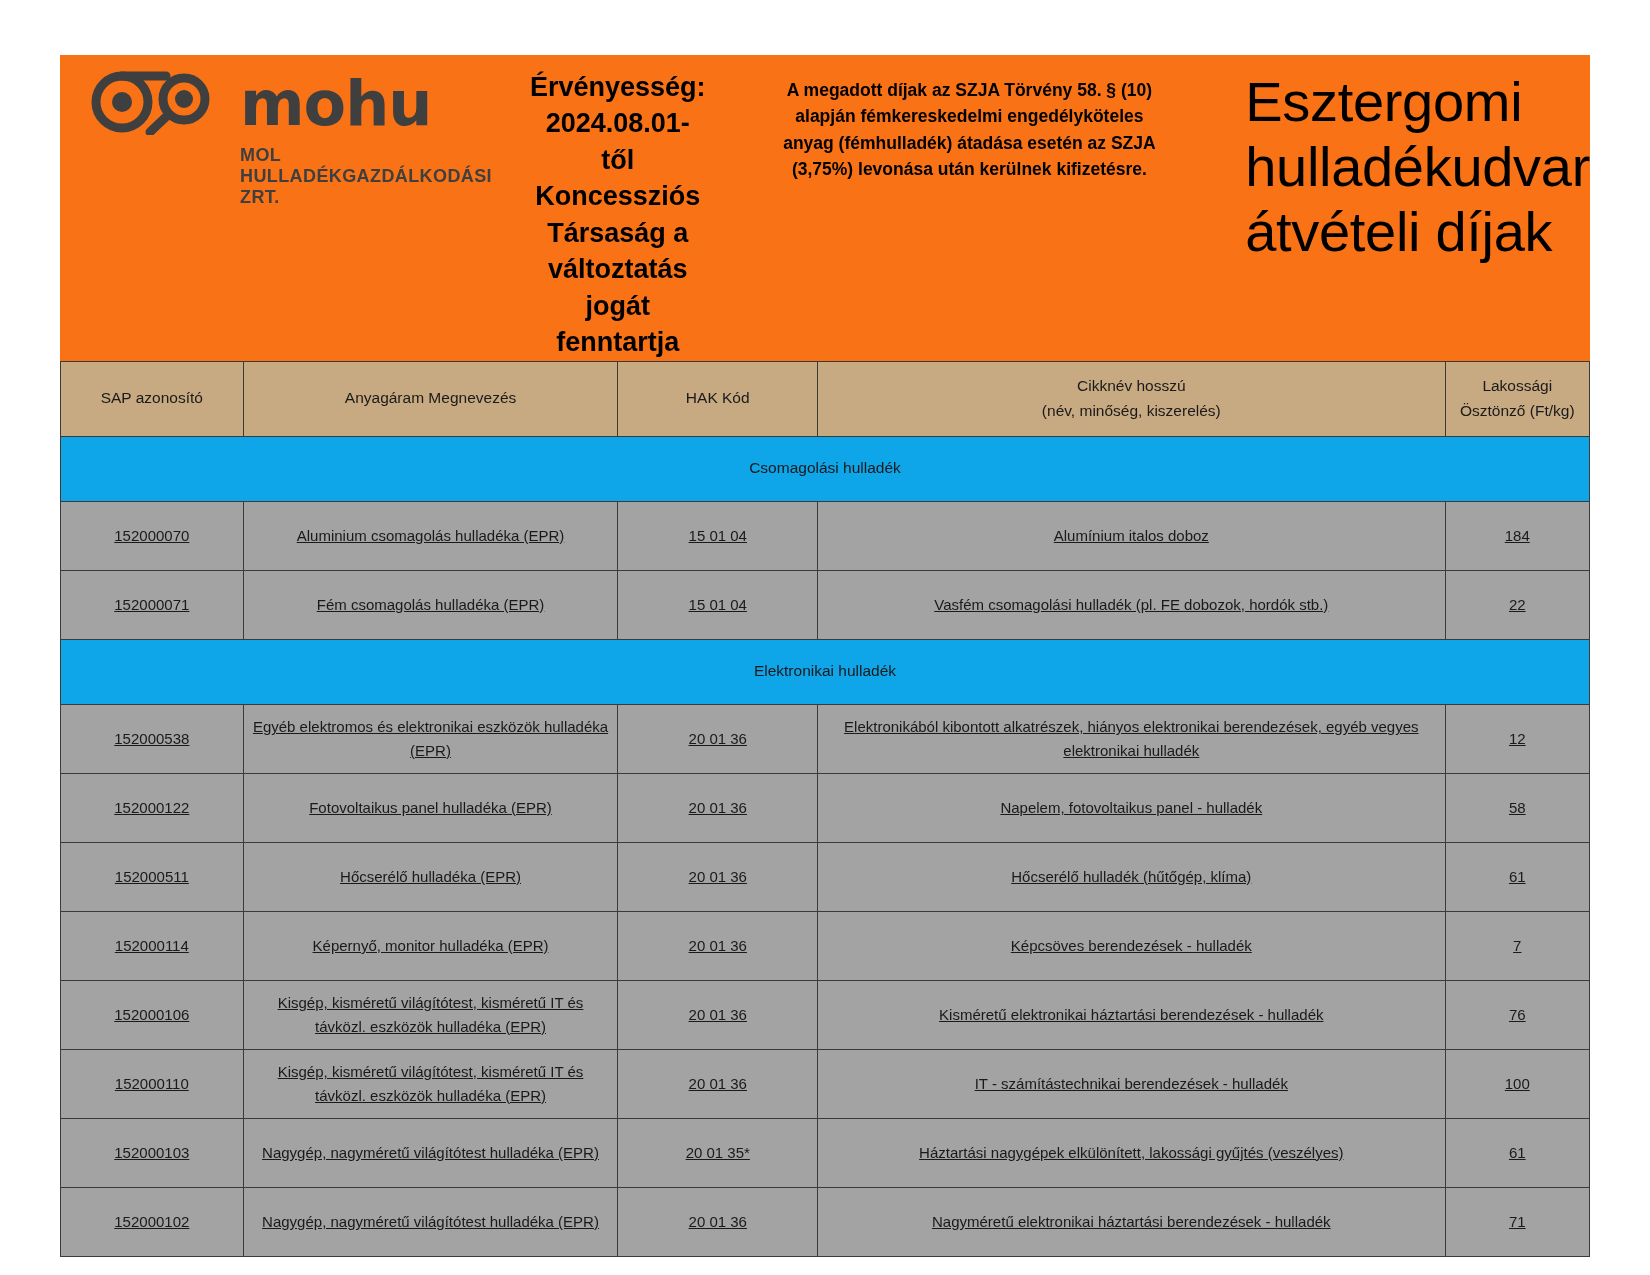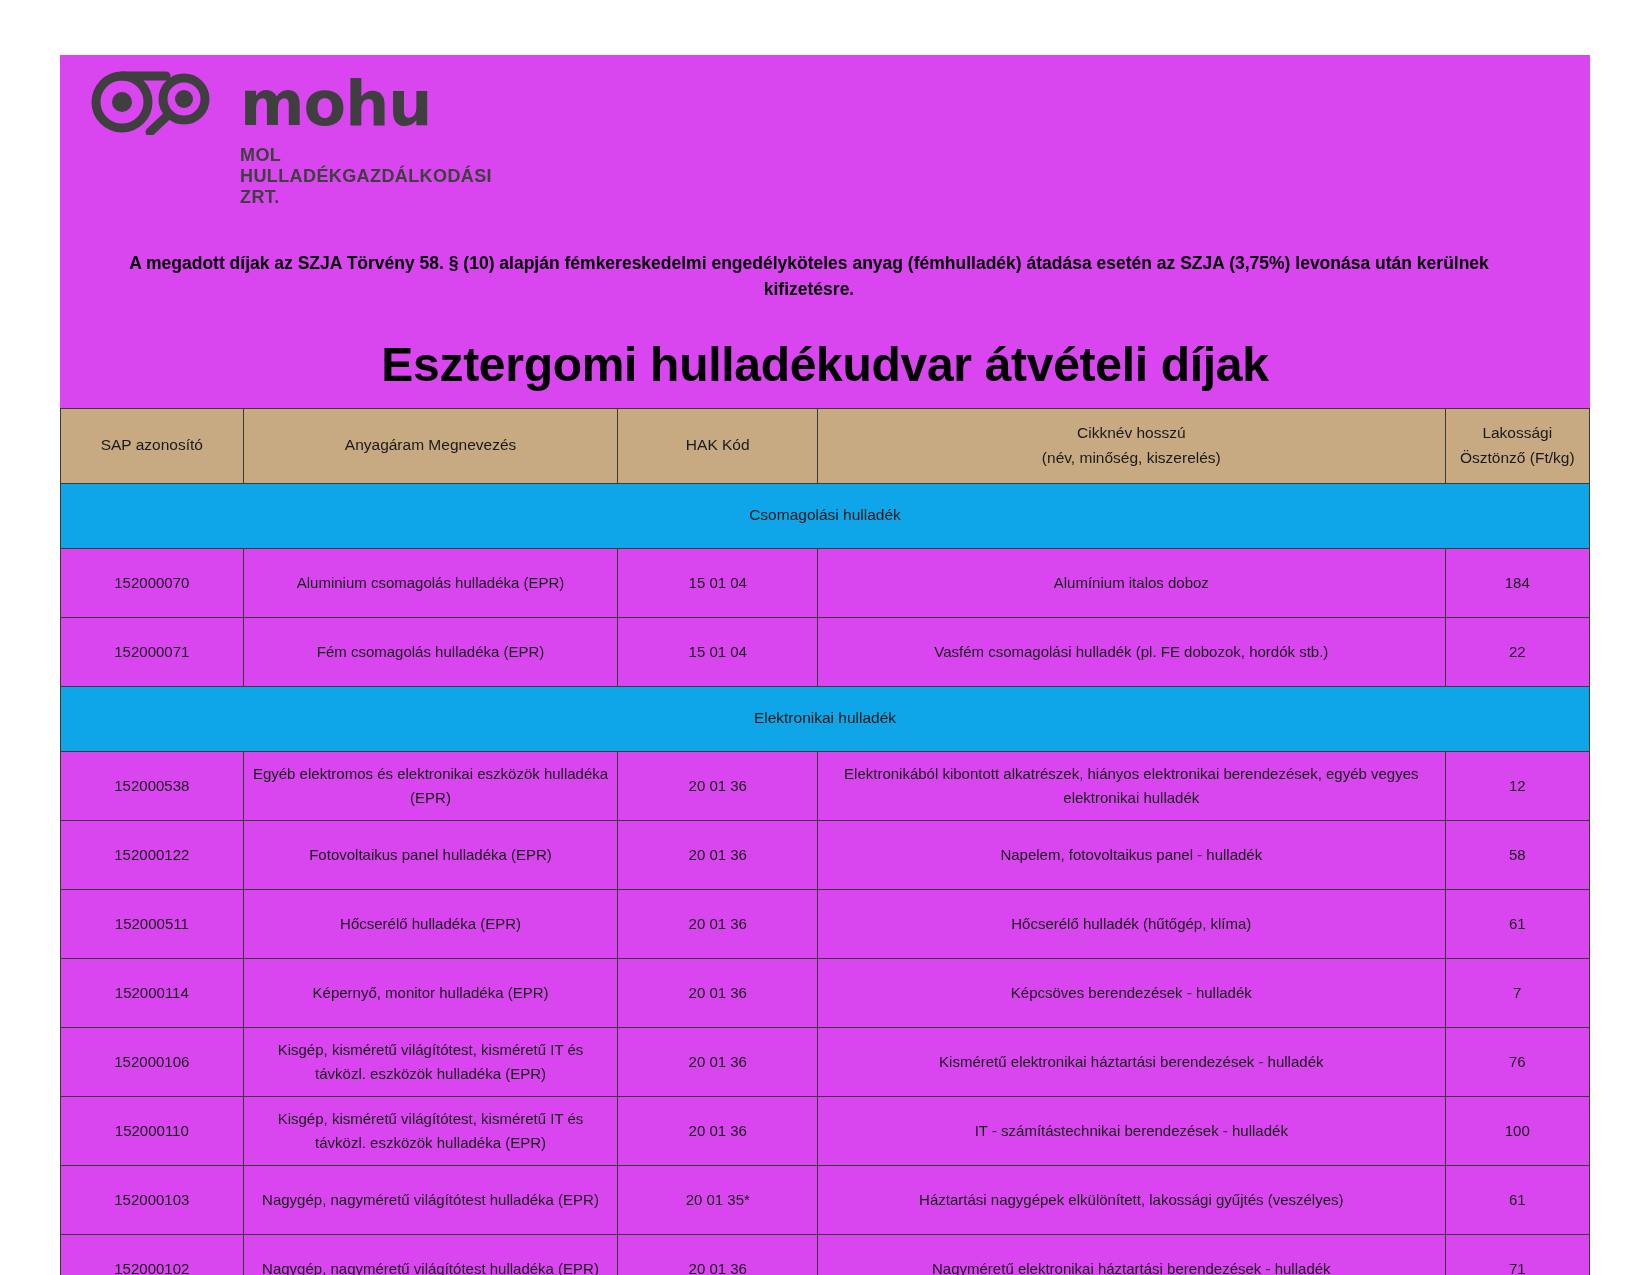--- a/index.html
+++ b/index.html
@@ -18,23 +18,22 @@
   .page {
     position: relative;
     width: 1650px;
     height: 1275px;
     box-sizing: border-box;
     padding: 55px 60px 0 60px;
   }
 
   
   .banner {
-    background: #d946ef;
+    background: #f97316;
     display: flex;
-    flex-direction: column;
     padding: 0;
     gap: 20px;
   }
   .banner-top {
     display: flex;
     align-items: flex-start;
     padding: 14px 0 0 0;
   }
   .logo-block {
     width: 470px;
@@ -85,24 +84,24 @@
   }
   .note {
     font-size: 17.5px;
     font-weight: 700;
     color: #000;
     line-height: 1.5;
     text-align: center;
     padding: 22px 60px 0 28px;
   }
   .main-title {
-    font-size: 48px;
-    font-weight: 700;
-    color: #000;
-    text-align: center;
+    font-size: 56px;
+    font-weight: 400;
+    color: #000;
+    text-align: left;
     padding: 14px 0 16px 0;
     letter-spacing: -0.3px;
   }
 
   
   table.fees {
     width: 100%;
     border-collapse: collapse;
     table-layout: fixed;
     font-size: 15px;
@@ -125,21 +124,21 @@
   .col-name  { width: 353px; }
   .col-hak   { width: 188px; }
   .col-long  { width: 591px; }
   .col-price { width: 136px; }
 
   tr.section td {
     background: #0ea5e9;
     height: 52px;
     font-size: 15.5px;
   }
-  tr.data td { height: 56px; background:#d946ef; }
+  tr.data td { height: 56px; background:#a3a3a3;text-decoration:underline; }
 </style>
 </head>
 <body>
 
 <div class="page">
 
   <div class="banner">
 
     <div class="banner-top">
 
@@ -155,20 +154,24 @@
               </g>
               <circle cx="34" cy="33" r="10" fill="#3f3f3f"></circle>
               <circle cx="96" cy="30" r="9" fill="#3f3f3f"></circle>
             </svg>
           </span>
           <span class="logo-word">mohu</span>
         </div>
         <div class="logo-sub">MOL HULLADÉKGAZDÁLKODÁSI ZRT.</div>
       </div>
 
+      <div class="header-text">
+        <div class="validity">Érvényesség: 2024.08.01-től</div>
+        <div class="reserve">Koncessziós Társaság a változtatás jogát fenntartja</div>
+      </div>
 
     </div>
 
     <div class="note">A megadott díjak az SZJA Törvény 58. § (10) alapján fémkereskedelmi engedélyköteles anyag (fémhulladék) átadása esetén az SZJA (3,75%) levonása után kerülnek kifizetésre.</div>
 
     <div class="main-title">Esztergomi hulladékudvar átvételi díjak</div>
   </div>
 
   <table class="fees">
     <colgroup>

